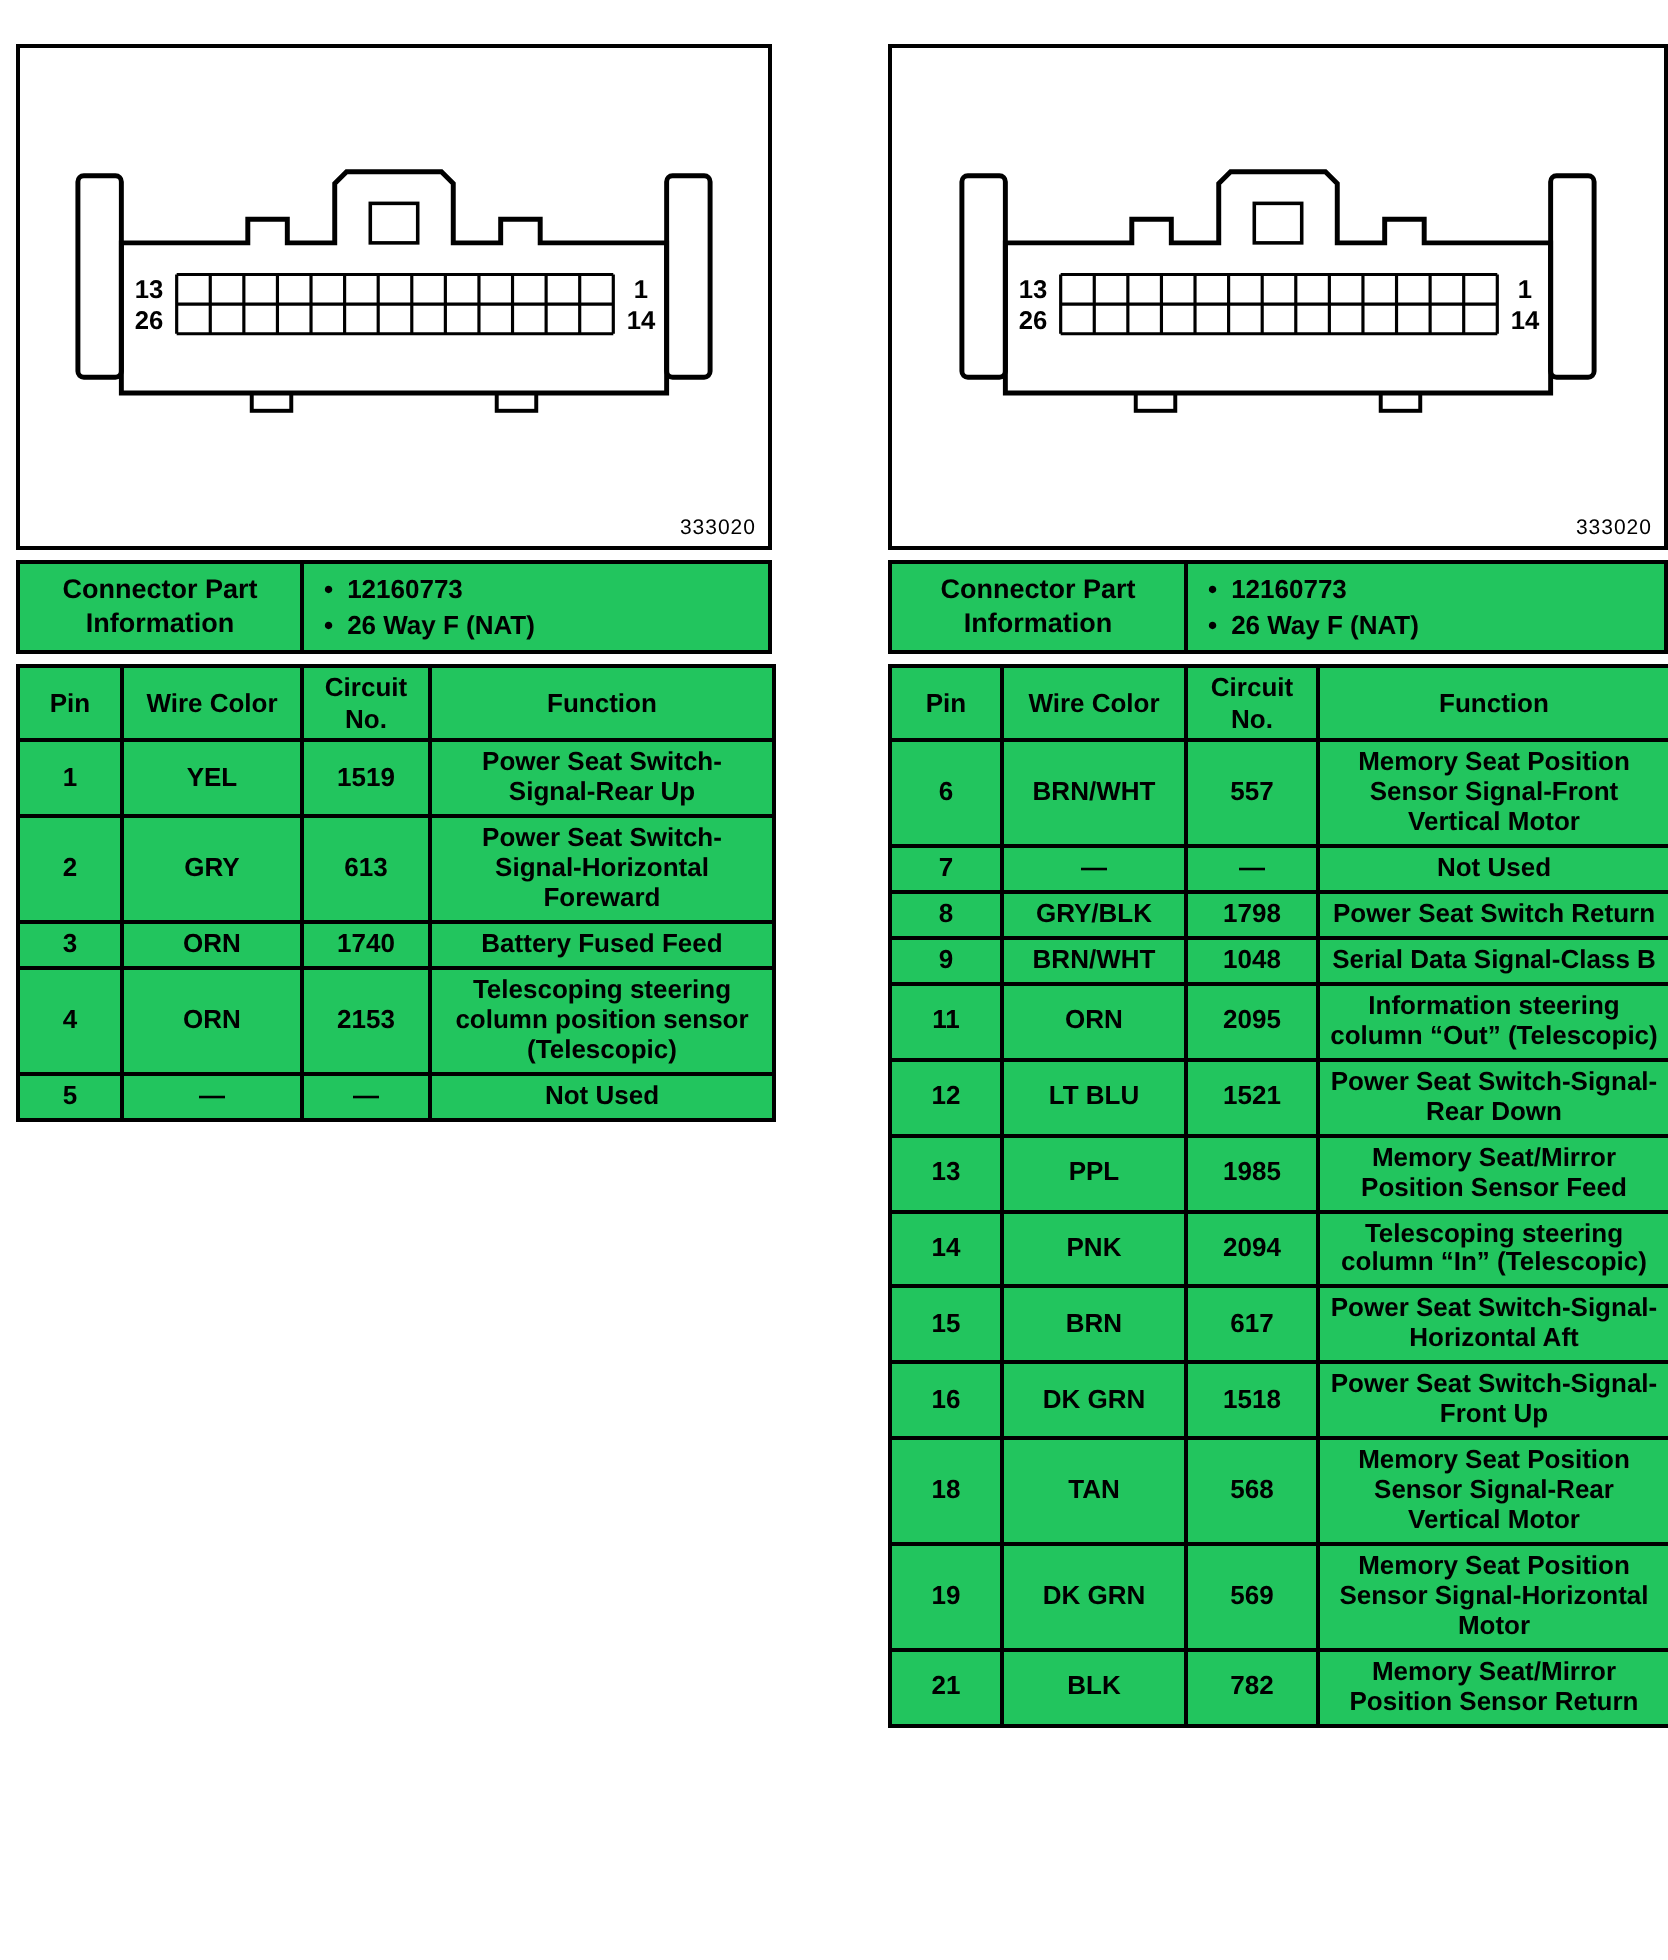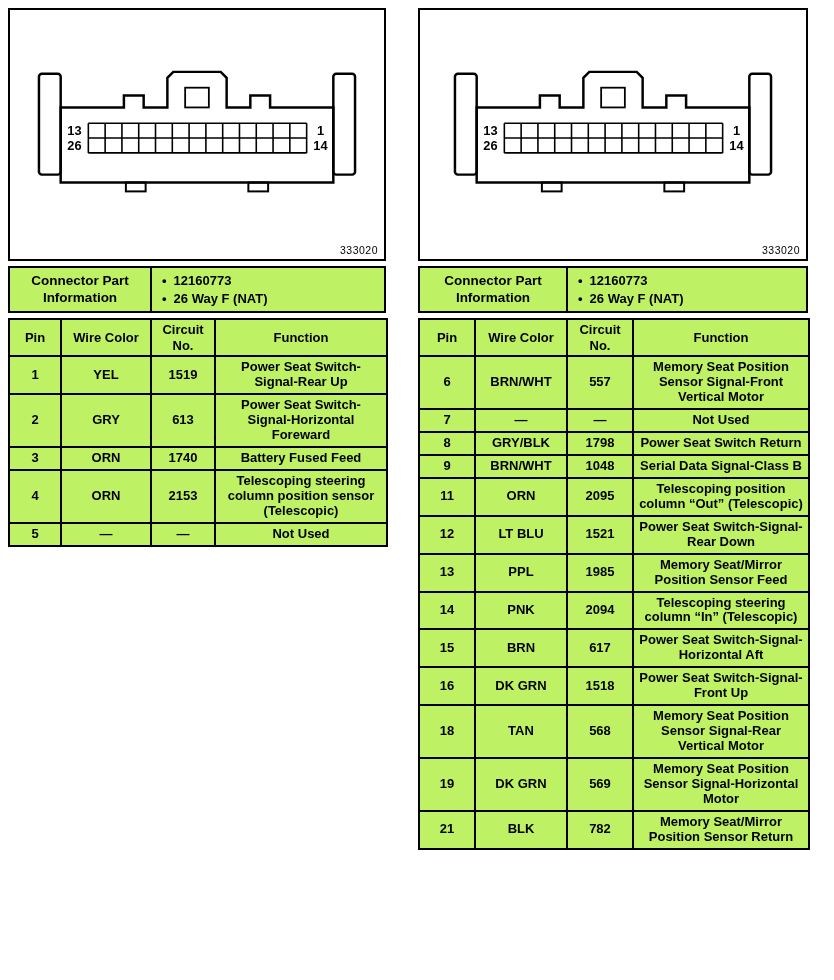--- a/index.html
+++ b/index.html
@@ -2,21 +2,21 @@
 <html><head>
 <meta charset="utf-8">
 <style>
   * { box-sizing: border-box; margin: 0; padding: 0; }
   html, body { background: #ffffff; }
   body {
     width: 834px; height: 980px; overflow: hidden;
     font-family: "Liberation Sans", sans-serif;
     color: #000;
   }
-  .page { display: flex; gap: 32px; padding: 8px 8px; align-items: flex-start; }
+  .page { display: flex; gap: 58px; padding: 22px 8px; align-items: flex-start; }
   .panel { display: flex; flex-direction: column; }
   .panel-left  { width: 378px; }
   .panel-right { width: 390px; }
 
   .diagram-box {
     border: 2px solid #000;
     height: 253px;
     position: relative;
     display: flex; justify-content: center; align-items: flex-start;
     padding-top: 52px;
@@ -27,21 +27,21 @@
     font-size: 10.5px; letter-spacing: 0.5px;
   }
   .conn { display: block; }
   .conn text {
     font-family: "Liberation Sans", sans-serif;
     font-size: 13px; font-weight: bold; fill: #000; stroke: none;
   }
 
   .vgap { height: 5px; }
 
-  table { border-collapse: collapse; width: 100%; table-layout: fixed; background: #bef264; }
+  table { border-collapse: collapse; width: 100%; table-layout: fixed; background: #22c55e; }
   td, th { border: 2px solid #000; vertical-align: middle; }
 
   
   .part-info td { padding: 4px 6px; }
   .pi-title {
     text-align: center; font-weight: bold; font-size: 13.5px; line-height: 1.22;
   }
   .pi-list { list-style: none; }
   .pi-list li { font-weight: bold; font-size: 13px; line-height: 1.35; display: flex; align-items: baseline; }
   .pi-list .bullet { margin: 0 7px 0 4px; font-size: 13px; }
@@ -261,21 +261,21 @@
             <td class="c">BRN/WHT</td>
             <td class="c">1048</td>
             <td class="f">Serial Data Signal-Class B</td>
           </tr>
 
 
           <tr>
             <td class="c">11</td>
             <td class="c">ORN</td>
             <td class="c">2095</td>
-            <td class="f">Telescoping position column “Out” (Telescopic)</td>
+            <td class="f">Information steering column “Out” (Telescopic)</td>
           </tr>
 
           <tr>
             <td class="c">12</td>
             <td class="c">LT BLU</td>
             <td class="c">1521</td>
             <td class="f">Power Seat Switch-Signal-Rear Down</td>
           </tr>
 
           <tr>

